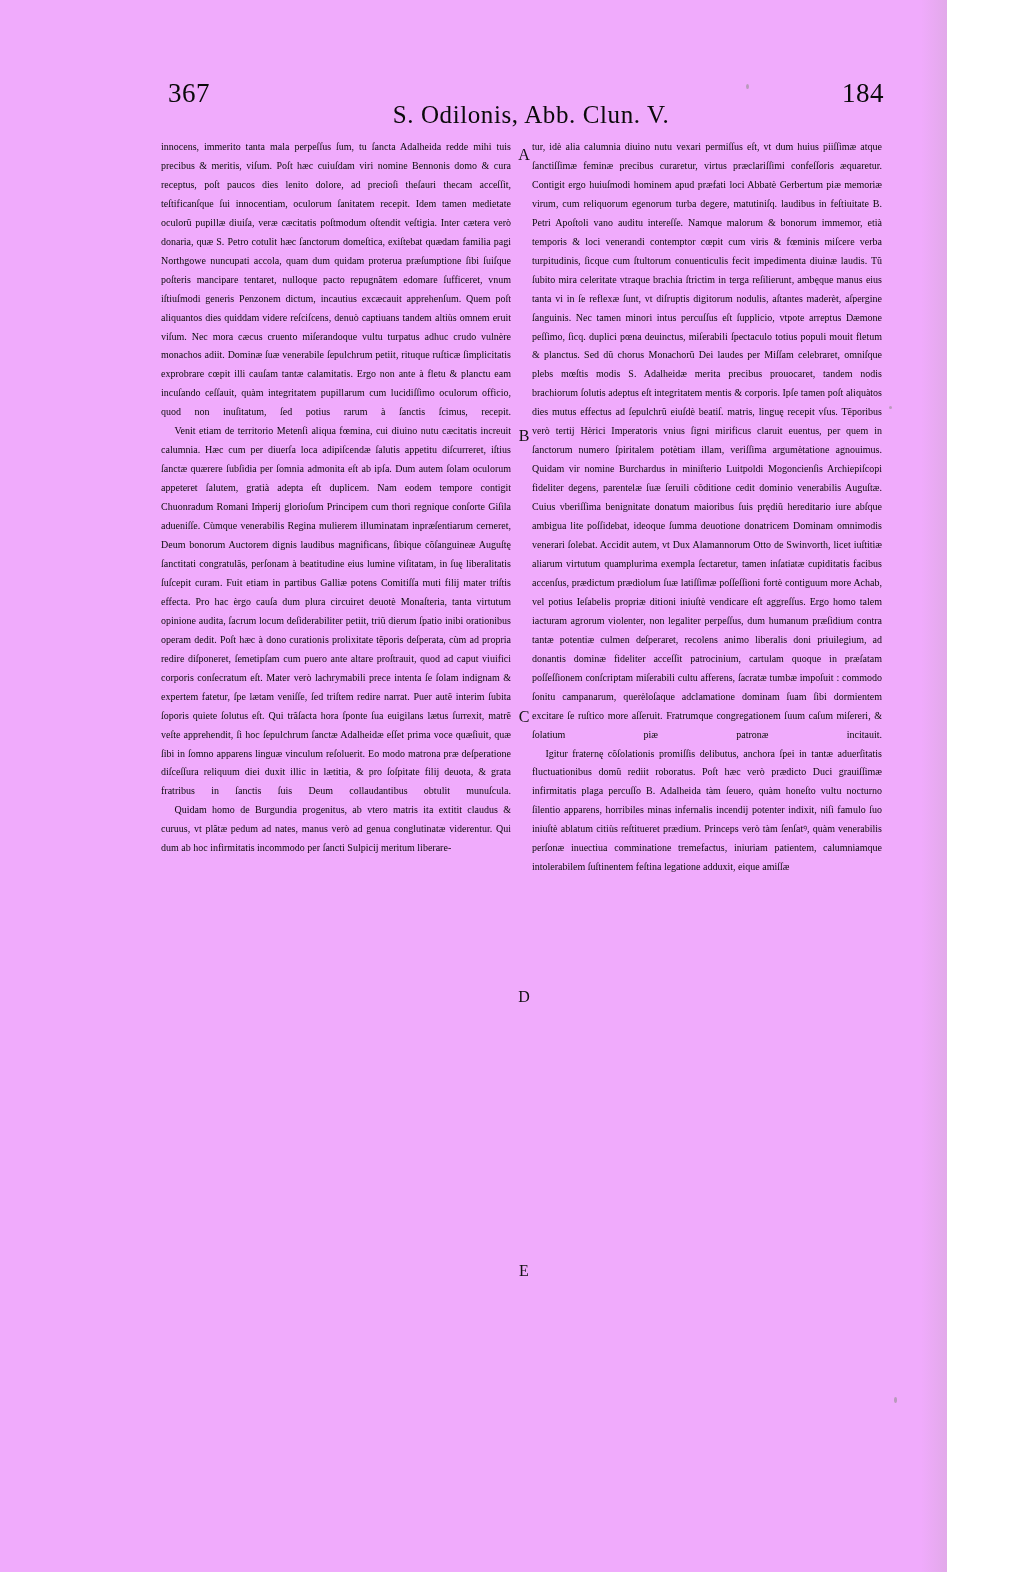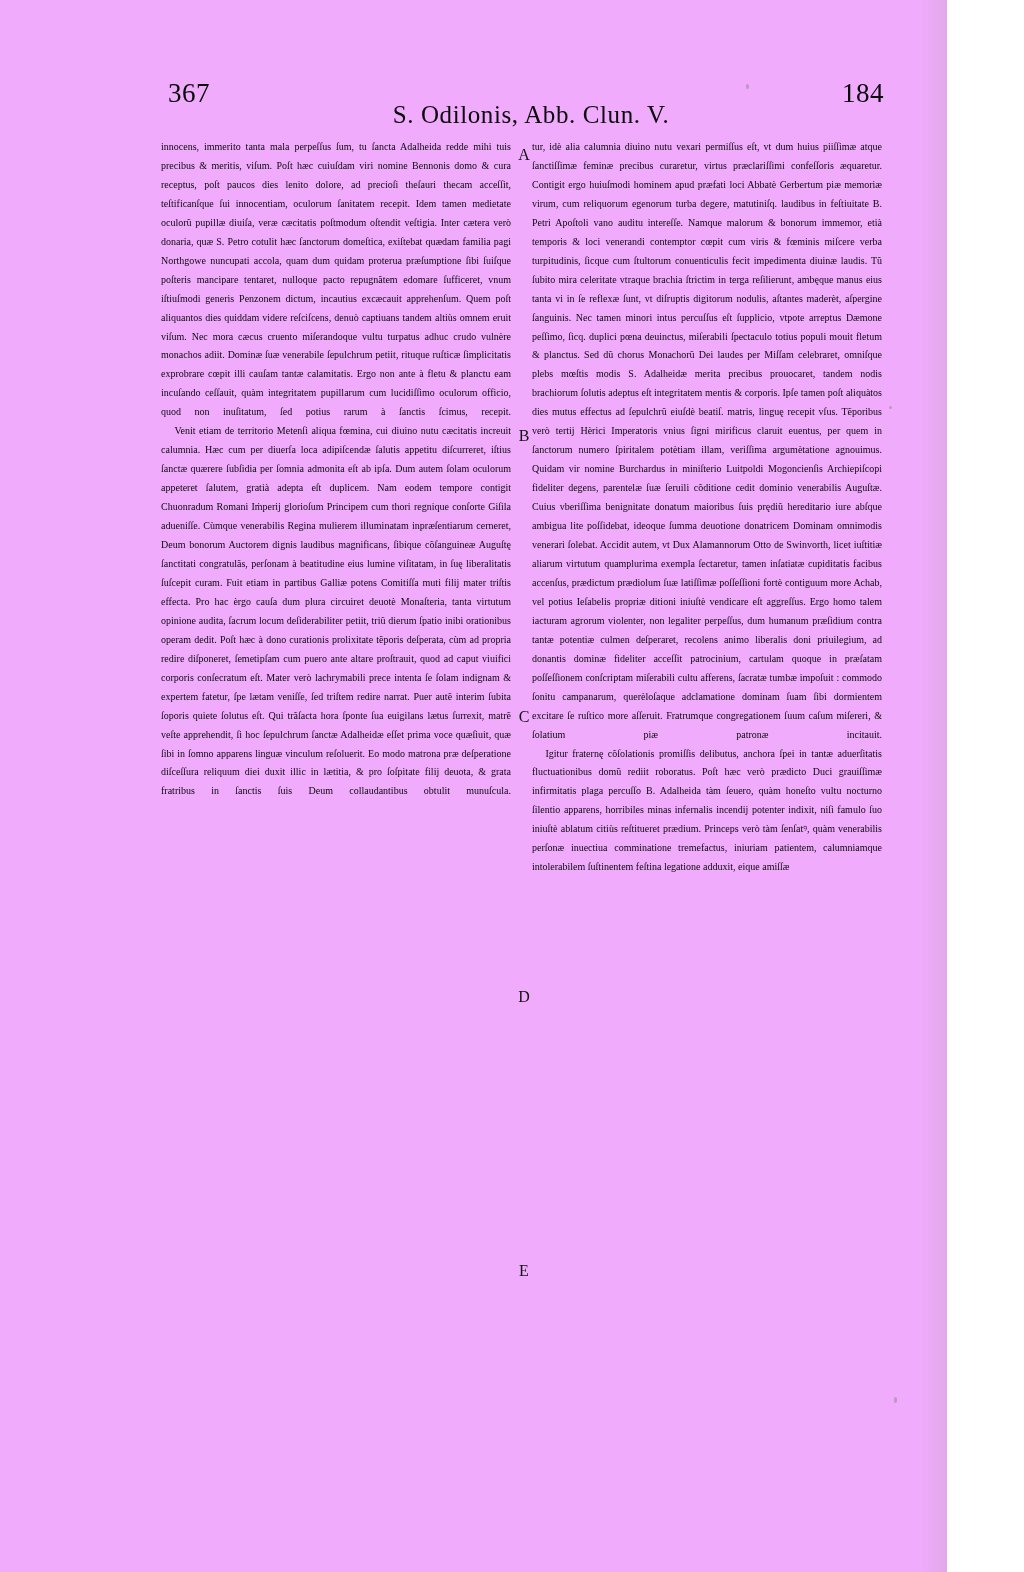--- a/index.html
+++ b/index.html
@@ -121,20 +121,21 @@
   <div class="marker" style="top:427px">B</div>
   <div class="marker" style="top:708px">C</div>
   <div class="marker" style="top:988px">D</div>
   <div class="marker" style="top:1262px">E</div>
 
   <div class="columns">
 
     <div class="col col-left">
       <p class="full">innocens, immerito tanta mala perpeſſus ſum, tu ſancta Adalheida redde mihi tuis precibus &amp; meritis, viſum. Poſt hæc cuiuſdam viri nomine Bennonis domo &amp; cura receptus, poſt paucos dies lenito dolore, ad precioſi theſauri thecam acceſſit, teſtificanſque ſui innocentiam, oculorum ſanitatem recepit. Idem tamen medietate oculorũ pupillæ diuiſa, veræ cæcitatis poſtmodum oſtendit veſtigia. Inter cætera verò donaria, quæ S. Petro cotulit hæc ſanctorum domeſtica, exiſtebat quædam familia pagi Northgowe nuncupati accola, quam dum quidam proterua præſumptione ſibi ſuiſque poſteris mancipare tentaret, nulloque pacto repugnãtem edomare ſufficeret, vnum iſtiuſmodi generis Penzonem dictum, incautius excæcauit apprehenſum. Quem poſt aliquantos dies quiddam videre reſciſcens, denuò captiuans tandem altiùs omnem eruit viſum. Nec mora cæcus cruento miſerandoque vultu turpatus adhuc crudo vulnère monachos adiit. Dominæ ſuæ venerabile ſepulchrum petiit, rituque ruſticæ ſimplicitatis exprobrare cœpit illi cauſam tantæ calamitatis. Ergo non ante à fletu &amp; planctu eam incuſando ceſſauit, quàm integritatem pupillarum cum lucidiſſimo oculorum officio, quod non inuſitatum, ſed potius rarum à ſanctis ſcimus, recepit.</p>
       <p class="full indent">Venit etiam de territorio Metenſi aliqua fœmina, cui diuino nutu cæcitatis increuit calumnia. Hæc cum per diuerſa loca adipiſcendæ ſalutis appetitu diſcurreret, iſtius ſanctæ quærere ſubſidia per ſomnia admonita eſt ab ipſa. Dum autem ſolam oculorum appeteret ſalutem, gratià adepta eſt duplicem. Nam eodem tempore contigit Chuonradum Romani Iṁperij glorioſum Principem cum thori regnique conſorte Giſila adueniſſe. Cùmque venerabilis Regina mulierem illuminatam inpræſentiarum cerneret, Deum bonorum Auctorem dignis laudibus magnificans, ſibique cõſanguineæ Auguſtę ſanctitati congratulãs, perſonam à beatitudine eius lumine viſitatam, in ſuę liberalitatis ſuſcepit curam. Fuit etiam in partibus Galliæ potens Comitiſſa muti filij mater triſtis effecta. Pro hac èrgo cauſa dum plura circuiret deuotè Monaſteria, tanta virtutum opinione audita, ſacrum locum deſiderabiliter petiit, triũ dierum ſpatio inibi orationibus operam dedit. Poſt hæc à dono curationis prolixitate tẽporis deſperata, cùm ad propria redire diſponeret, ſemetipſam cum puero ante altare proſtrauit, quod ad caput viuifici corporis conſecratum eſt. Mater verò lachrymabili prece intenta ſe ſolam indignam &amp; expertem fatetur, ſpe lætam veniſſe, ſed triſtem redire narrat. Puer autẽ interim ſubita ſoporis quiete ſolutus eſt. Qui trãſacta hora ſponte ſua euigilans lætus ſurrexit, matrẽ veſte apprehendit, ſi hoc ſepulchrum ſanctæ Adalheidæ eſſet prima voce quæſiuit, quæ ſibi in ſomno apparens linguæ vinculum reſoluerit. Eo modo matrona præ deſperatione diſceſſura reliquum diei duxit illic in lætitia, &amp; pro ſoſpitate filij deuota, &amp; grata fratribus in ſanctis ſuis Deum collaudantibus obtulit munuſcula.</p>
+      <p class="end indent">Quidam homo de Burgundia progenitus, ab vtero matris ita extitit claudus &amp; curuus, vt plãtæ pedum ad nates, manus verò ad genua conglutinatæ viderentur. Qui dum ab hoc infirmitatis incommodo per ſancti Sulpicij meritum liberare-</p>
     </div>
 
     <div class="col col-right">
       <p class="full">tur, idè alia calumnia diuino nutu vexari permiſſus eſt, vt dum huius piiſſimæ atque ſanctiſſimæ feminæ precibus curaretur, virtus præclariſſimi confeſſoris æquaretur. Contigit ergo huiuſmodi hominem apud præfati loci Abbatè Gerbertum piæ memoriæ virum, cum reliquorum egenorum turba degere, matutiniſq. laudibus in feſtiuitate B. Petri Apoſtoli vano auditu intereſſe. Namque malorum &amp; bonorum immemor, etià temporis &amp; loci venerandi contemptor cœpit cum viris &amp; fœminis miſcere verba turpitudinis, ſicque cum ſtultorum conuenticulis fecit impedimenta diuinæ laudis. Tũ ſubito mira celeritate vtraque brachia ſtrictim in terga reſilierunt, ambęque manus eius tanta vi in ſe reflexæ ſunt, vt diſruptis digitorum nodulis, aſtantes maderèt, aſpergine ſanguinis. Nec tamen minori intus percuſſus eſt ſupplicio, vtpote arreptus Dæmone peſſimo, ſicq. duplici pœna deuinctus, miſerabili ſpectaculo totius populi mouit fletum &amp; planctus. Sed dũ chorus Monachorũ Dei laudes per Miſſam celebraret, omniſque plebs mœſtis modis S. Adalheidæ merita precibus prouocaret, tandem nodis brachiorum ſolutis adeptus eſt integritatem mentis &amp; corporis. Ipſe tamen poſt aliquàtos dies mutus effectus ad ſepulchrũ eiuſdè beatiſ. matris, linguę recepit vſus. Tẽporibus verò tertij Hèrici Imperatoris vnius ſigni mirificus claruit euentus, per quem in ſanctorum numero ſpiritalem potètiam illam, veriſſima argumètatione agnouimus. Quidam vir nomine Burchardus in miniſterio Luitpoldi Mogoncienſis Archiepiſcopi fideliter degens, parentelæ ſuæ ſeruili cõditione cedit dominio venerabilis Auguſtæ. Cuius vberiſſima benignitate donatum maioribus ſuis prędiũ hereditario iure abſque ambigua lite poſſidebat, ideoque ſumma deuotione donatricem Dominam omnimodis venerari ſolebat. Accidit autem, vt Dux Alamannorum Otto de Swinvorth, licet iuſtitiæ aliarum virtutum quamplurima exempla ſectaretur, tamen inſatiatæ cupiditatis facibus accenſus, prædictum prædiolum ſuæ latiſſimæ poſſeſſioni fortè contiguum more Achab, vel potius Ieſabelis propriæ ditioni iniuſtè vendicare eſt aggreſſus. Ergo homo talem iacturam agrorum violenter, non legaliter perpeſſus, dum humanum præſidium contra tantæ potentiæ culmen deſperaret, recolens animo liberalis doni priuilegium, ad donantis dominæ fideliter acceſſit patrocinium, cartulam quoque in præſatam poſſeſſionem conſcriptam miſerabili cultu afferens, ſacratæ tumbæ impoſuit : commodo ſonitu campanarum, querèloſaque adclamatione dominam ſuam ſibi dormientem excitare ſe ruſtico more aſſeruit. Fratrumque congregationem ſuum caſum miſereri, &amp; ſolatium piæ patronæ incitauit.</p>
       <p class="end indent">Igitur fraternę cõſolationis promiſſis delibutus, anchora ſpei in tantæ aduerſitatis fluctuationibus domũ rediit roboratus. Poſt hæc verò prædicto Duci grauiſſimæ infirmitatis plaga percuſſo B. Adalheida tàm ſeuero, quàm honeſto vultu nocturno ſilentio apparens, horribiles minas infernalis incendij potenter indixit, niſi famulo ſuo iniuſtè ablatum citiùs reſtitueret prædium. Princeps verò tàm ſenſatꝰ, quàm venerabilis perſonæ inuectiua comminatione tremefactus, iniuriam patientem, calumniamque intolerabilem ſuſtinentem feſtina legatione adduxit, eique amiſſæ</p>
     </div>
 
   </div>
 
   <span class="speck" style="top:84px;left:746px;width:3px;height:5px;"></span>

